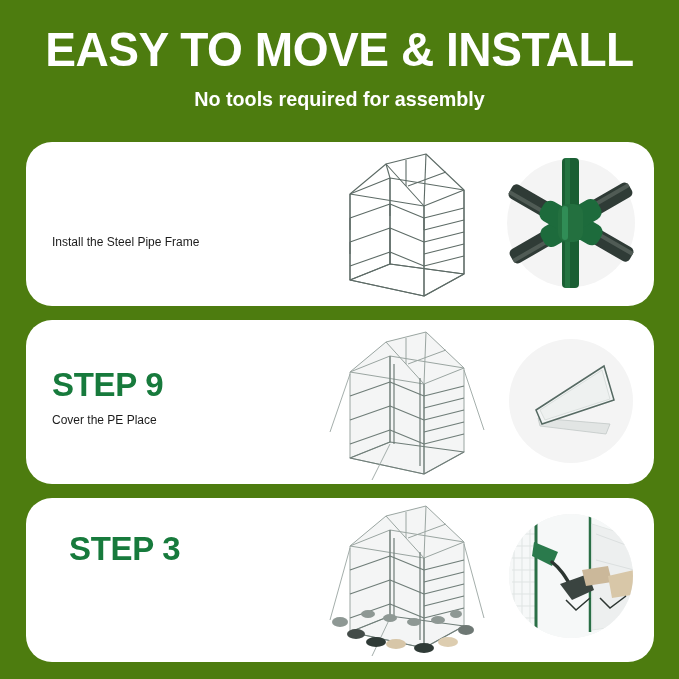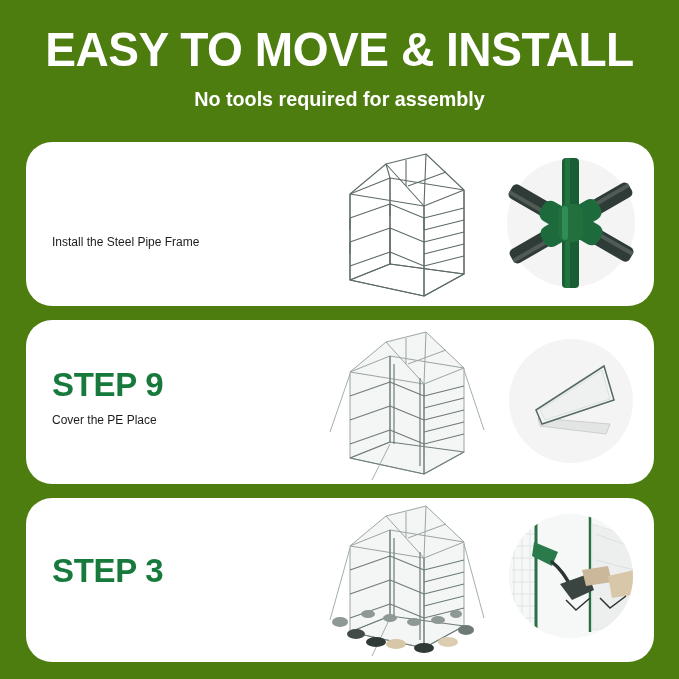--- a/index.html
+++ b/index.html
@@ -56,21 +56,21 @@
     line-height:38px;
     white-space:nowrap;
   }
   .step-desc {
     position:absolute; left:0; top:88px; width:275px;
     color:#1c1c1c;
     font-size:12px;
     font-weight:400;
     line-height:25px;
   }
-  #card-3 .step-title { top:54px; }
+  #card-3 .step-title { top:32px;margin-left:17px; }
   #card-3 .step-desc { top:80px; }
 
   .card-art { position:absolute; right:0; top:0; width:330px; height:164px; }
   .art-main { position:absolute; left:4px; top:4px; width:160px; height:158px; }
   .art-inset { position:absolute; right:8px; top:6px; width:150px; height:150px; }
   .art-main svg, .art-inset svg { display:block; width:100%; height:100%; }
 </style>
 </head>
 <body>
 

